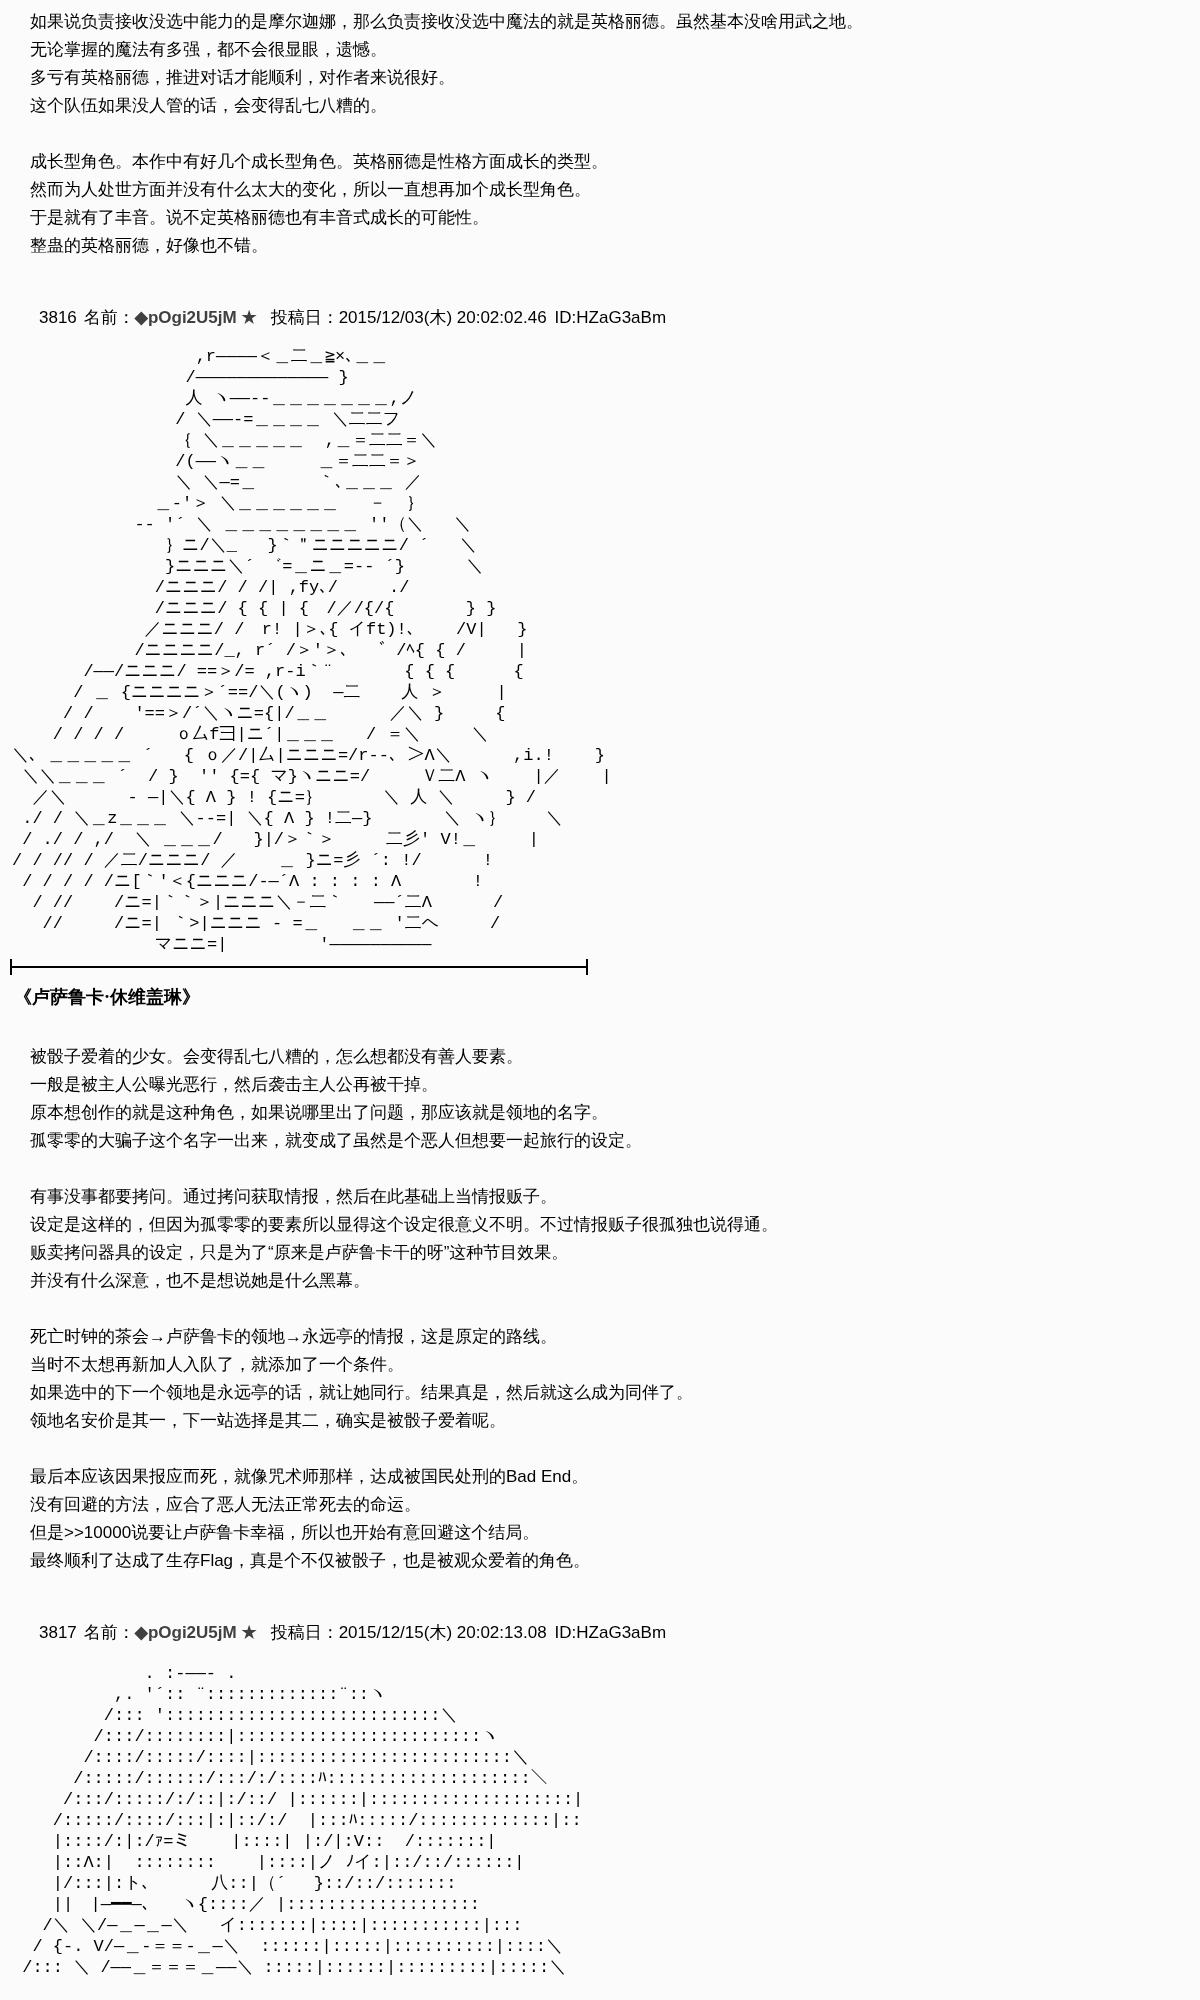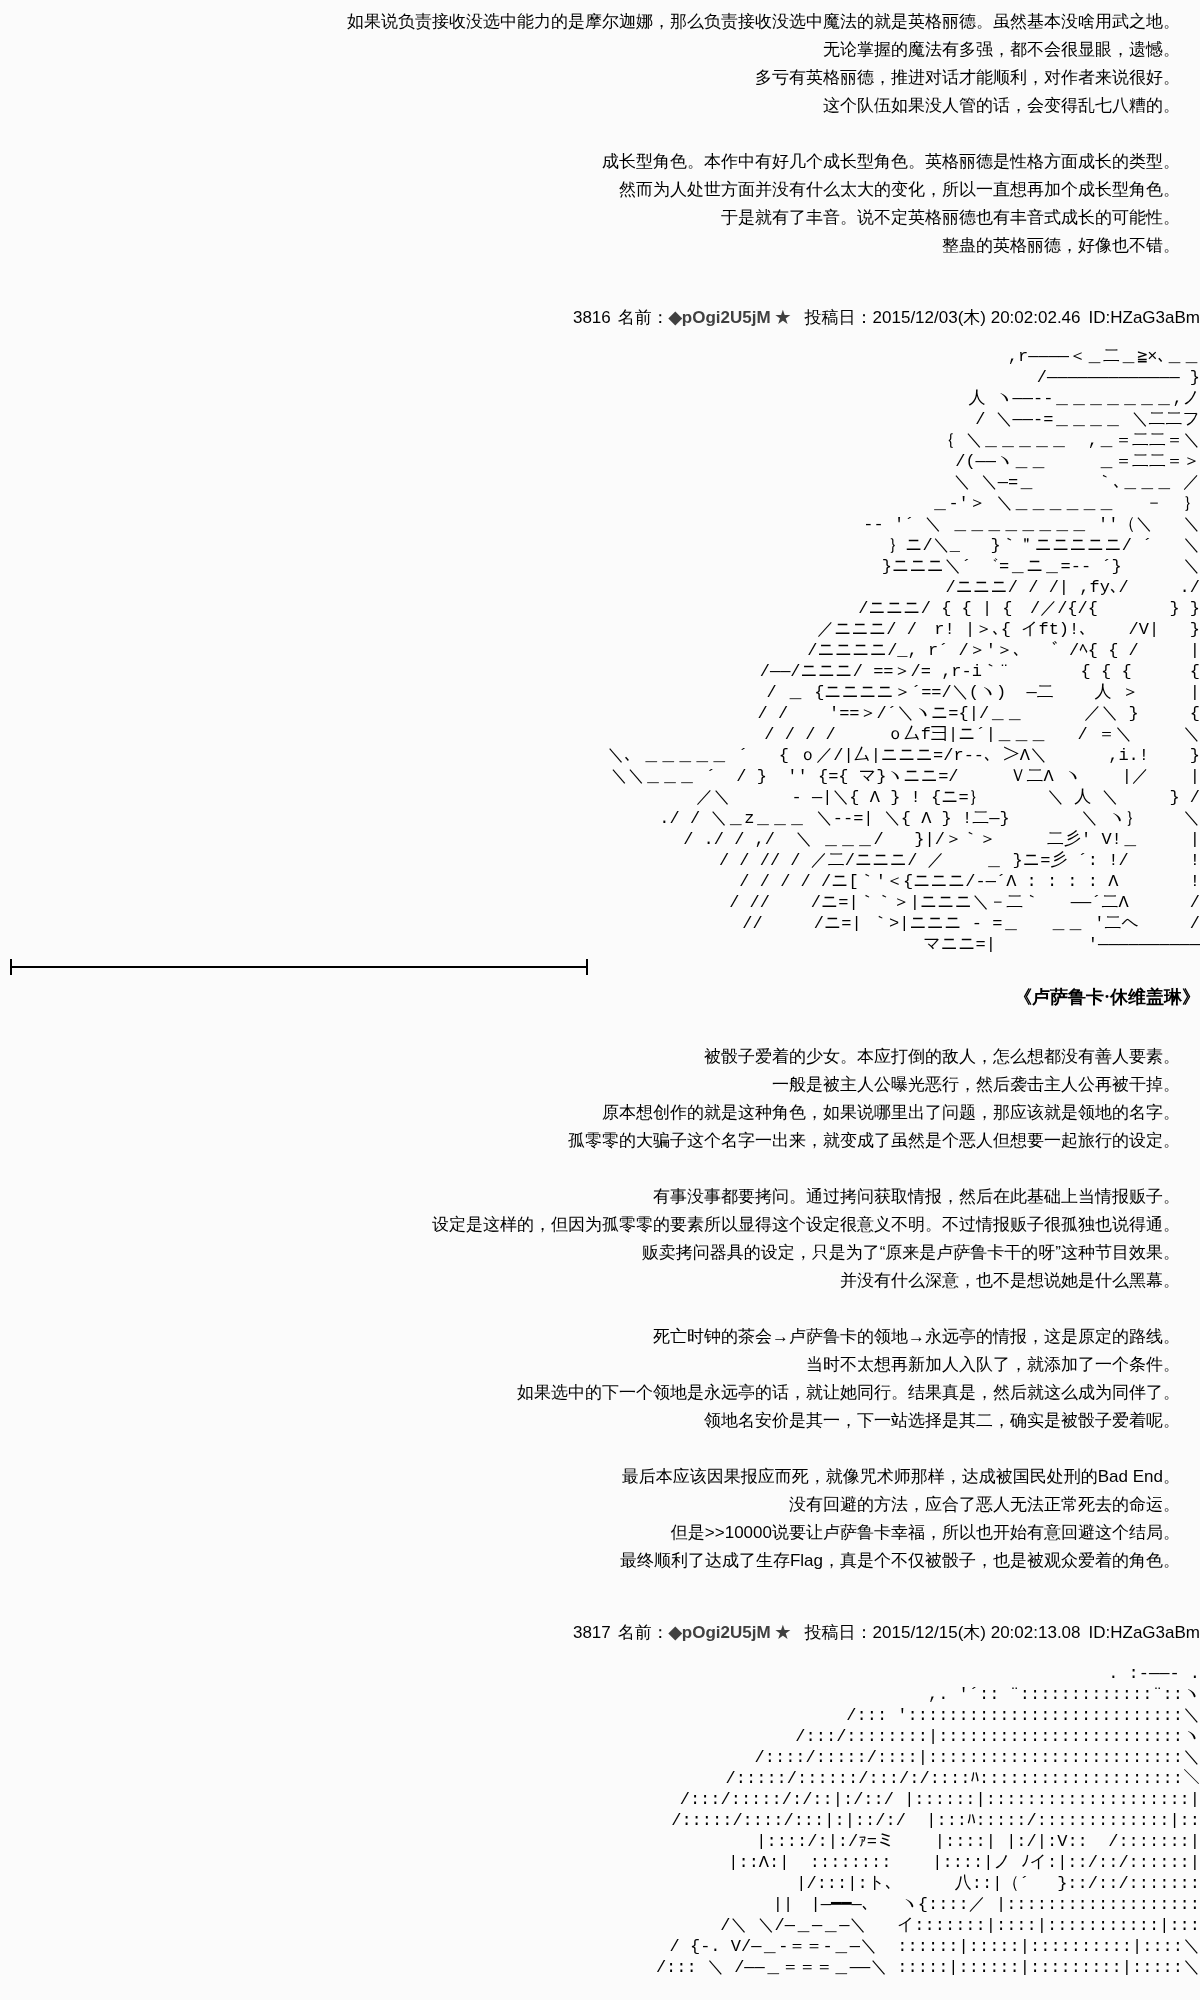--- a/index.html
+++ b/index.html
@@ -2,28 +2,28 @@
 <html><head>
 <meta charset="utf-8">
 <style>
   html,body{margin:0;padding:0;}
   body{
     width:1200px;height:2000px;overflow:hidden;
     background:#fbfbfb;color:#000;
     font-family:"Liberation Sans",sans-serif;
     font-size:17px;line-height:28px;
   }
-  .page{padding-top:8px;text-align:right;}
+  .page{padding-top:8px;}
   .text-block{white-space:pre-wrap;margin:0;padding:0 20px 0 30px;}
   .intro-gap{height:28px;}
   .post-header{
     padding-left:8px;margin-top:44px;margin-bottom:0;
     font-size:17px;line-height:28px;color:#000;white-space:nowrap;
   }
-  .post-header .num{margin-right:7px;}
+  .post-header .num{margin-right:7px;margin-left:31px;}
   .post-header .trip{color:#404040;font-weight:bold;margin-right:12px;}
   .post-header .dlabel{margin-left:2px;}
   .post-header .dt{margin-right:8px;}
   .aa{
     font-family:Liberation Mono, monospace;
     font-size:17px;line-height:21px;
     margin:14px 0 0 12px;white-space:pre;color:#000;
   }
   .ground{
     position:relative;height:16px;width:578px;margin:4px 0 0 10px;
@@ -88,21 +88,21 @@
 
   <div class="ground">
     <span class="bar"></span>
     <span class="tick left"></span>
     <span class="tick right"></span>
   </div>
 
   <div class="aa-caption">《卢萨鲁卡·休维盖琳》</div>
 
   <div class="commentary">
-    <p class="text-block">被骰子爱着的少女。本应打倒的敌人，怎么想都没有善人要素。
+    <p class="text-block">被骰子爱着的少女。会变得乱七八糟的，怎么想都没有善人要素。
 一般是被主人公曝光恶行，然后袭击主人公再被干掉。
 原本想创作的就是这种角色，如果说哪里出了问题，那应该就是领地的名字。
 孤零零的大骗子这个名字一出来，就变成了虽然是个恶人但想要一起旅行的设定。</p>
     <p class="text-block">有事没事都要拷问。通过拷问获取情报，然后在此基础上当情报贩子。
 设定是这样的，但因为孤零零的要素所以显得这个设定很意义不明。不过情报贩子很孤独也说得通。
 贩卖拷问器具的设定，只是为了“原来是卢萨鲁卡干的呀”这种节目效果。
 并没有什么深意，也不是想说她是什么黑幕。</p>
     <p class="text-block">死亡时钟的茶会→卢萨鲁卡的领地→永远亭的情报，这是原定的路线。
 当时不太想再新加人入队了，就添加了一个条件。
 如果选中的下一个领地是永远亭的话，就让她同行。结果真是，然后就这么成为同伴了。

